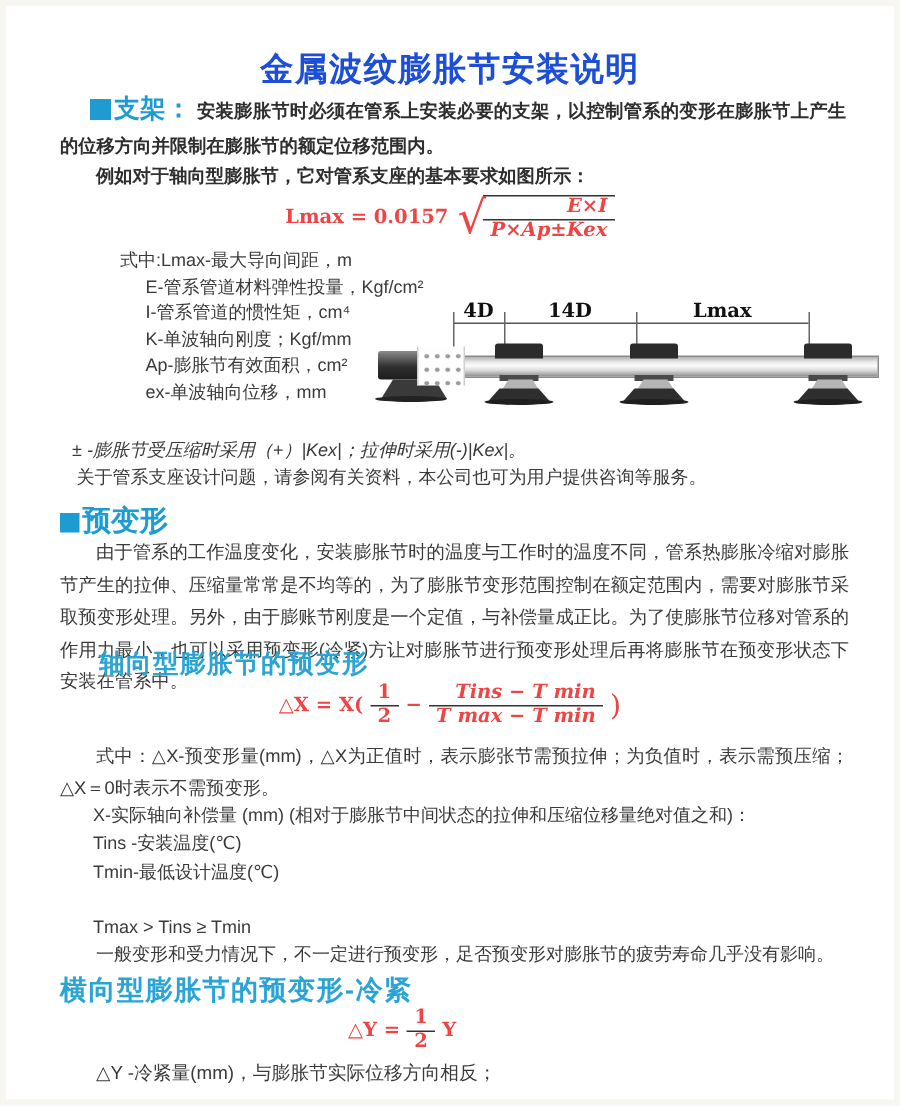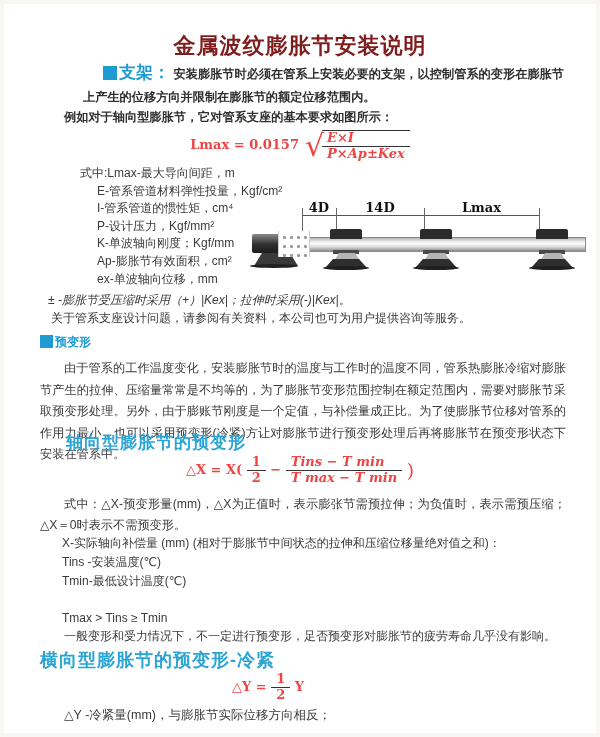--- a/index.html
+++ b/index.html
@@ -3,48 +3,48 @@
 <meta charset="utf-8">
 <style>
   html,body{margin:0;padding:0;background:#ffffff;}
   .page{
     position:relative;width:600px;height:737px;box-sizing:border-box;
     background:#ffffff;border:4px solid #f7f6f1;outline:1px solid #efede7;
     font-family:"Liberation Sans","DejaVu Sans",sans-serif;color:#3a3a3a;
     overflow:hidden;
   }
   .abs{position:absolute;}
-  .title{top:12px;left:0;right:0;text-align:center;font-size:22px;font-weight:bold;color:#7f1d1d;letter-spacing:1px;}
+  .title{top:12px;left:0;right:0;text-align:center;font-size:22px;font-weight:bold;color:#1d4ed8;letter-spacing:1px;}
   .p{font-size:12.2px;line-height:21.5px;text-align:justify;}
   .bold{font-weight:bold;color:#2e2e2e;}
   .indent{text-indent:24px;}
   .sq{display:inline-block;width:14px;height:14px;background:#1e9cd2;vertical-align:-2px;margin-right:2px;}
   .seclabel{color:#1e9cd2;font-weight:bold;font-size:17px;}
-  .p-support{top:57px;left:36px;right:32px;line-height:23px;text-indent:20px;margin-left:43px;}
+  .p-support{top:57px;left:36px;right:32px;line-height:23px;text-indent:20px;}
   .p-example{top:103px;left:36px;right:32px;}
   
   .formula{font-family:"DejaVu Serif","Liberation Serif",serif;font-size:13px;color:#ef4444;font-weight:bold;}
-  .frac{display:inline-block;vertical-align:middle;text-align:left;line-height:1.15;}
+  .frac{display:inline-block;vertical-align:middle;text-align:right;line-height:1.15;}
   .frac .num{display:block;border-bottom:1px solid #333;padding:0 5px;}
   .frac .den{display:block;padding:0 5px;}
   .it{font-style:italic;}
   .f1{top:124px;left:0;right:0;text-align:center;}
   .sqrt{font-size:30px;font-weight:normal;vertical-align:middle;margin:0 -2px 0 6px;}
   .vinc{border-top:1.5px solid #333;}
   .paren{font-size:19px;font-weight:normal;vertical-align:middle;}
   .f2{top:451px;left:0;right:0;text-align:center;}
   .f3{top:668px;left:0;right:0;text-align:center;transform:translateX(-32px);}
   
   .defs{top:161px;left:40px;width:270px;font-size:12px;line-height:17.6px;}
   .defs div{white-space:nowrap;margin-left:36px;}
   .defs div + div{padding-left:17px;}
   .p-pm{top:288px;left:44px;right:20px;font-size:12px;white-space:nowrap;font-style:italic;}
   .p-service{top:306px;left:47px;right:20px;font-size:12px;white-space:nowrap;}
   
-  .h-predeform{top:330px;left:36px;font-size:12px;}
+  .h-predeform{top:330px;left:36px;font-size:19px;}
   .h-predeform .sq{width:13px;height:13px;}
   .h-sub{color:#2aa4d4;font-weight:bold;font-size:17px;letter-spacing:1px;}
   .h-axial{top:427px;left:62px;}
   .h-lateral{top:644px;left:36px;font-size:18px;}
   .p-predeform{top:354px;left:36px;right:30px;}
   .p-explain{top:490px;left:36px;right:30px;line-height:21px;}
   .p-xdef{top:531px;left:58px;right:20px;font-size:12px;}
   .t-line{left:58px;font-size:12px;}
   .p-note1{top:624px;left:36px;right:28px;font-size:12px;}
   .p-note2{top:703px;left:60px;right:20px;font-size:12.5px;}
@@ -84,21 +84,20 @@
   <div class="abs p p-example bold indent">例如对于轴向型膨胀节，它对管系支座的基本要求如图所示：</div>
 
   <div class="abs formula f1">
     <span>Lmax = 0.0157</span><span class="sqrt">√</span><span class="frac vinc"><span class="num it">E×I</span><span class="den it">P×Ap±Kex</span></span>
   </div>
 
   <div class="abs defs">
     <div>式中:Lmax-最大导向间距，m</div>
     <div>E-管系管道材料弹性投量，Kgf/cm²</div>
     <div>I-管系管道的惯性矩，cm⁴</div>
-    <div>P-设计压力，Kgf/mm²</div>
     <div>K-单波轴向刚度；Kgf/mm</div>
     <div>Ap-膨胀节有效面积，cm²</div>
     <div>ex-单波轴向位移，mm</div>
   </div>
 
   <div class="abs p-pm">± -膨胀节受压缩时采用（+）|Kex|；拉伸时采用(-)|Kex|。</div>
   <div class="abs p-service">关于管系支座设计问题，请参阅有关资料，本公司也可为用户提供咨询等服务。</div>
 
   <div class="abs diagram">
     <div class="dlabel" style="left:50px;width:34px;">4D</div>

